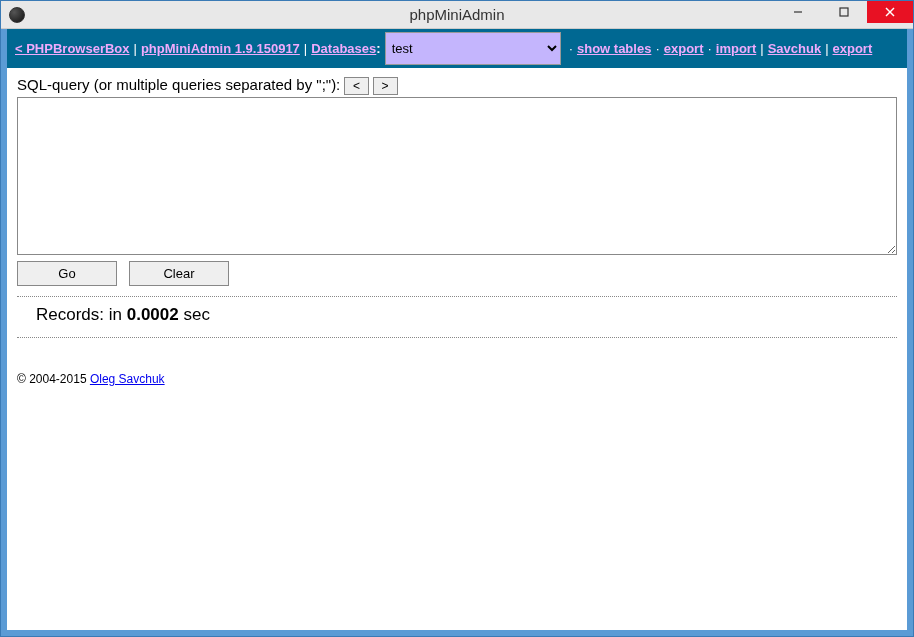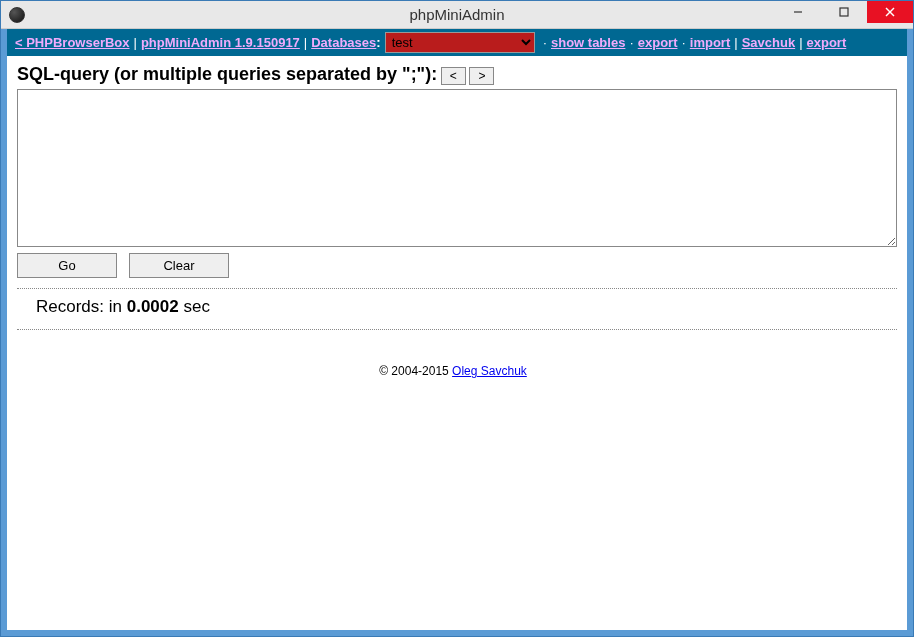--- a/index.html
+++ b/index.html
@@ -82,38 +82,37 @@
       flex-wrap: wrap;
       gap: 0;
     }
     .topbar a {
       color: #f0abfc;
       text-decoration: underline;
       cursor: pointer;
     }
     .topbar .sep { padding: 0 4px; font-weight: normal; }
     .db-select {
-      background: #b91c1c;
+      background: #c4b5fd;
       color: #000;
       font-size: 13px;
       border: 1px solid #999;
-      padding: 1px 2px;
-      width: 150px;
+      padding: 7px 2px;
+      width: 176px;
       margin: 0 4px;
       font-family: inherit;
     }
     .content {
       padding: 8px 10px;
     }
     .query-label {
-      font-size: 18px;
+      font-size: 15px;
       color: #000;
       display: inline-block;
       margin-bottom: 2px;
-      font-weight: bold;
     }
     .nav-btn {
       font-size: 12px;
       padding: 1px 8px;
       border: 1px solid #888;
       background: #efefef;
       cursor: pointer;
       font-family: inherit;
     }
     .query-area {
@@ -147,21 +146,21 @@
       margin: 10px 0 6px 0;
     }
     .records {
       font-size: 17px;
       color: #000;
       padding: 2px 0;
       margin-left: 19px;
     }
     .records .time { font-weight: bold; }
     .footer {
-      text-align: center;
+      text-align: left;
       font-size: 12px;
       color: #000;
       padding-right: 8px;
       padding-top: 28px;
     }
     .footer a { color: #0000ee; text-decoration: underline; cursor: pointer; }
   </style>
 </head>
 <body>
 

